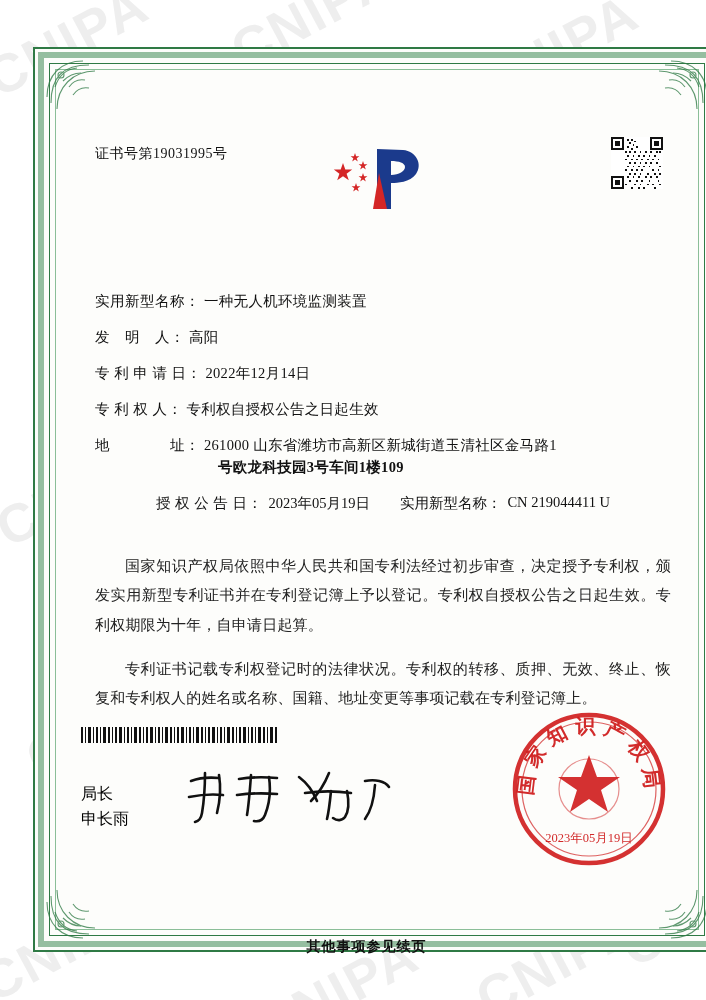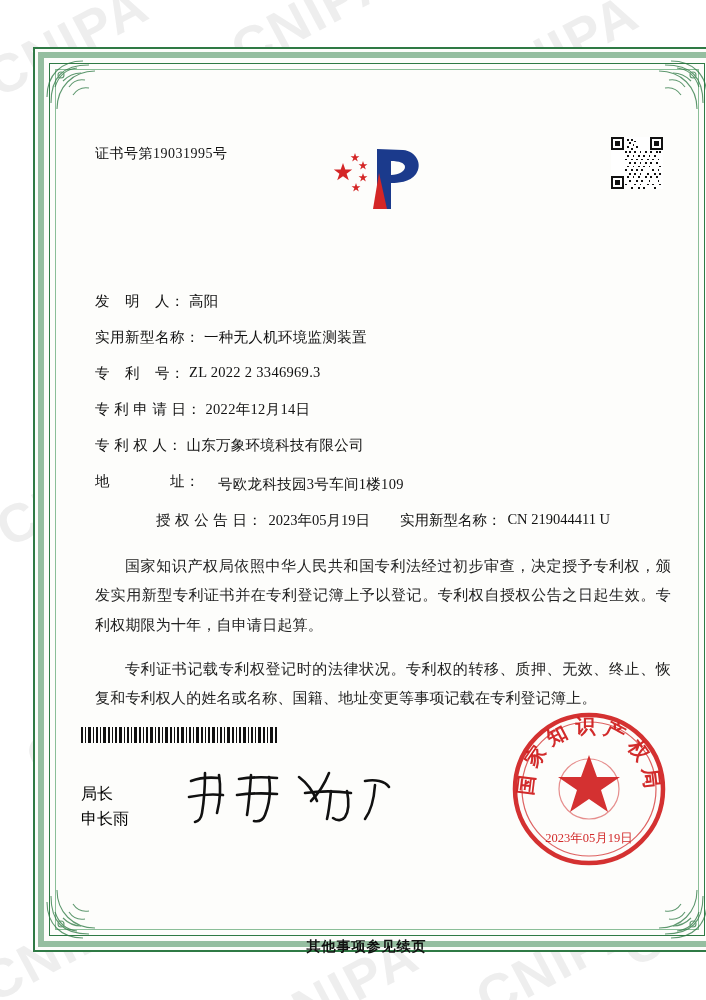--- a/index.html
+++ b/index.html
@@ -149,20 +149,21 @@
   }
   .row .value {
     flex: 1 1 auto;
     padding-left: 4px;
     letter-spacing: .3px;
   }
   .row .value .l2 {
     display: block;
     padding-left: 14px;
     margin-top: 3px;
+    font-weight: bold;
   }
   .row.inline-pair {
     justify-content: center;
   }
   .row .label2 {
     flex: 0 0 auto;
     margin-left: 30px;
     white-space: pre;
   }
   .row .value2 {
@@ -443,47 +444,44 @@
     <path d="M60 10 L60 70 L74 70 L74 44 C74 44 92 45 99 35 C106 25 99 12 86 11 Z" fill="#1b3a8c"></path>
     <path d="M74 22 L74 36 C82 36 88 32 88 28 C88 24 82 22 74 22 Z" fill="#fdfdfb"></path>
 
     <path d="M56 70 L70 70 L62 34 Z" fill="#d42626"></path>
   </svg>
 
 
   <div class="fields">
 
     <div class="row">
+      <span class="label">实用新型名称：</span>
+      <span class="value">一种无人机环境监测装置</span>
+    </div>
+
+    <div class="row">
       <span class="label">发　明　人：</span>
       <span class="value">高阳</span>
     </div>
 
-    <div class="row">
-      <span class="label">实用新型名称：</span>
-      <span class="value">一种无人机环境监测装置</span>
-    </div>
-
-    <div class="row">
-      <span class="label">专　利　号：</span>
-      <span class="value">ZL 2022 2 3346969.3</span>
-    </div>
 
     <div class="row">
       <span class="label">专 利 申 请 日：</span>
       <span class="value">2022年12月14日</span>
     </div>
 
     <div class="row">
       <span class="label">专 利 权 人：</span>
-      <span class="value">山东万象环境科技有限公司</span>
+      <span class="value">专利权自授权公告之日起生效</span>
     </div>
 
     <div class="row">
       <span class="label">地　　　　址：</span>
       <span class="value">
+        <span>261000 山东省潍坊市高新区新城街道玉清社区金马路1</span>
         <span class="l2">号欧龙科技园3号车间1楼109</span>
       </span>
     </div>
 
     <div class="row inline-pair">
       <span class="label">授 权 公 告 日：</span>
       <span class="value2">2023年05月19日</span>
       <span class="label2">实用新型名称：</span>
       <span class="value2">CN 219044411 U</span>
     </div>

